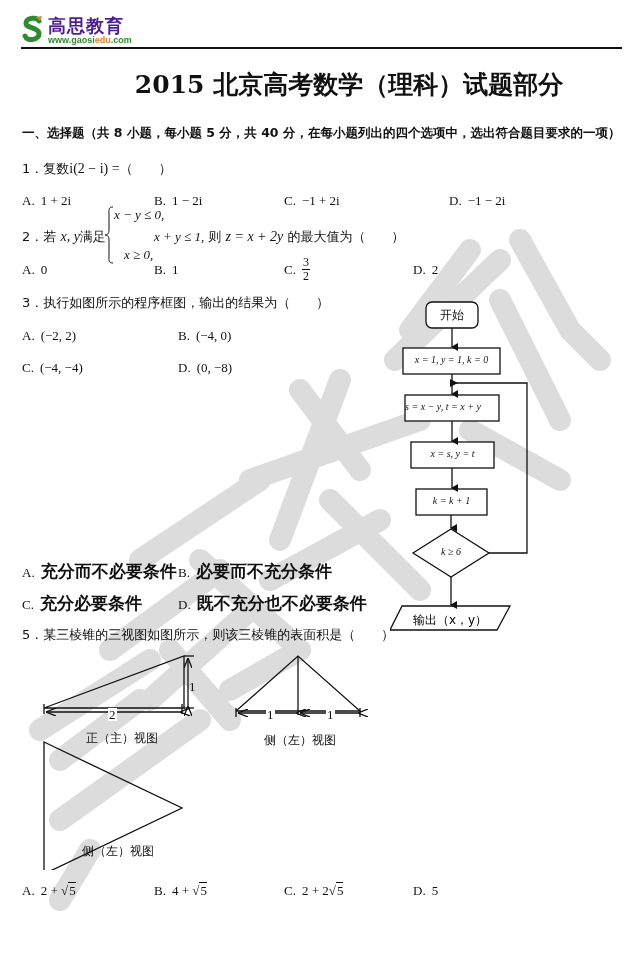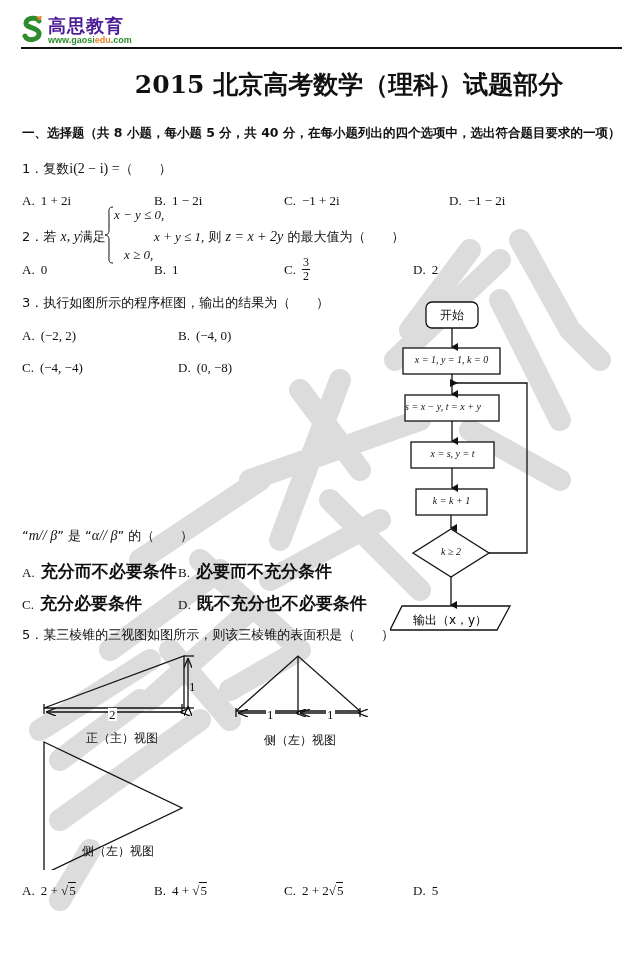--- a/index.html
+++ b/index.html
@@ -132,26 +132,23 @@
       <line x1="61" y1="225" x2="61" y2="238" marker-end="url(#arr)"></line>
       <line x1="61" y1="287" x2="61" y2="315" marker-end="url(#arr)"></line>
       <polyline points="99,263 137,263 137,93 66,93" marker-end="url(#arrL)"></polyline>
     </g>
   </svg>
   <div class="abs fc-zh" style="left:426px;top:307px;width:52px;text-align:center;">开始</div>
   <div class="abs fc-text" style="left:403px;top:354px;width:97px;text-align:center;">x = 1, y = 1, k = 0</div>
   <div class="abs fc-text" style="left:405px;top:401px;width:91px;text-align:left;">s = x − y, t = x + y</div>
   <div class="abs fc-text" style="left:411px;top:448px;width:83px;text-align:center;">x = s, y = t</div>
   <div class="abs fc-text" style="left:416px;top:495px;width:71px;text-align:center;">k = k + 1</div>
-  <div class="abs fc-text" style="left:413px;top:546px;width:76px;text-align:center;">k ≥ 2</div>
+  <div class="abs fc-text" style="left:413px;top:546px;width:76px;text-align:center;">k ≥ 6</div>
   <div class="abs fc-zh" style="left:392px;top:612px;width:116px;text-align:center;color:#000000;">输出（x，y）</div>
 
-  <div class="abs q" style="left:22px;top:527px;">
-    <span>“</span><span class="mi">m// β</span><span>” 是 “</span><span class="mi">α// β</span><span>” 的（　　）</span>
-  </div>
   <div class="abs opt" style="left:22px;top:560px;"><span class="lbl">A.</span><span class="opt-zh">充分而不必要条件</span></div>
   <div class="abs opt" style="left:178px;top:560px;"><span class="lbl">B.</span><span class="opt-zh">必要而不充分条件</span></div>
   <div class="abs opt" style="left:22px;top:592px;"><span class="lbl">C.</span><span class="opt-zh">充分必要条件</span></div>
   <div class="abs opt" style="left:178px;top:592px;"><span class="lbl">D.</span><span class="opt-zh">既不充分也不必要条件</span></div>
 
   <div class="abs q" style="left:22px;top:626px;"><span>5．</span><span>某三棱锥的三视图如图所示，则该三棱锥的表面积是（　　）</span></div>
 
   <svg class="abs" style="left:30px;top:640px;" width="345" height="230" viewBox="0 0 345 230">
     <defs>
       <marker id="ah" markerWidth="10" markerHeight="8" refX="0" refY="4" orient="auto" markerUnits="userSpaceOnUse">

